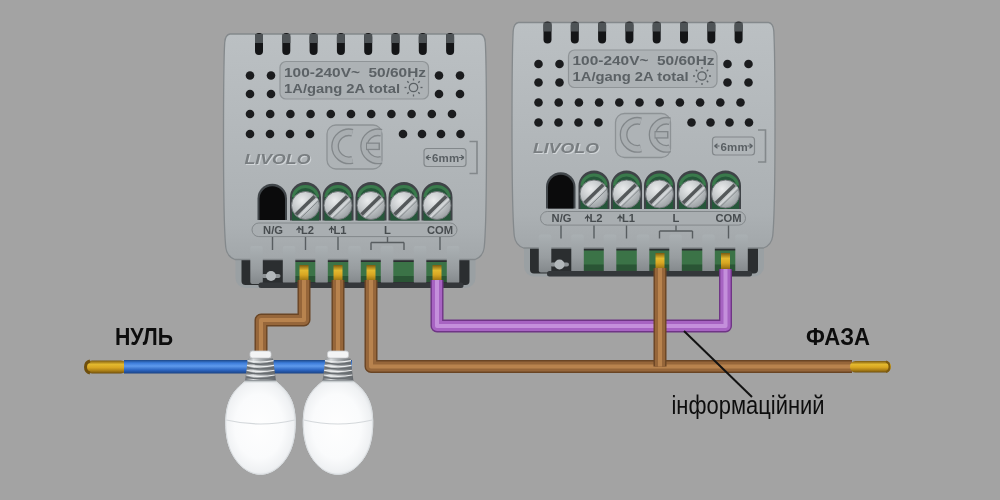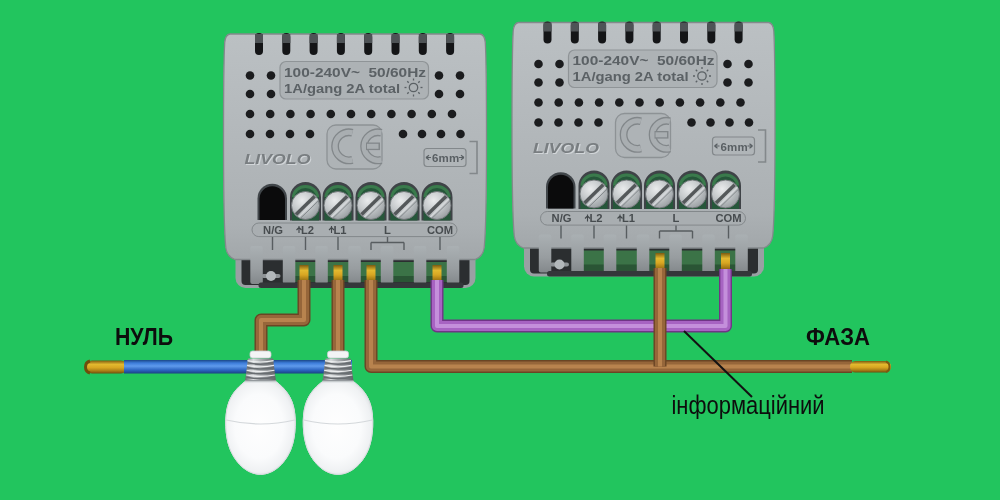--- a/index.html
+++ b/index.html
@@ -1,16 +1,16 @@
 <!DOCTYPE html>
 <html><head>
 <meta charset="utf-8">
 <style>
 html,body{margin:0;padding:0;background:#ffffff;}
-#stage{position:relative;width:1000px;height:500px;background:#22c55e;overflow:hidden;
+#stage{position:relative;width:1000px;height:500px;background:#a3a3a3;overflow:hidden;
 font-family:"Liberation Sans", sans-serif;}
 </style>
 </head>
 <body>
 <div id="stage">
 <svg width="1000" height="500" viewBox="0 0 1000 500">
 <defs>
 <linearGradient id="bodyG" x1="0" y1="0" x2="0" y2="1">
  <stop offset="0" stop-color="#bbc0c3"></stop>
  <stop offset="0.45" stop-color="#b3b8bb"></stop>

